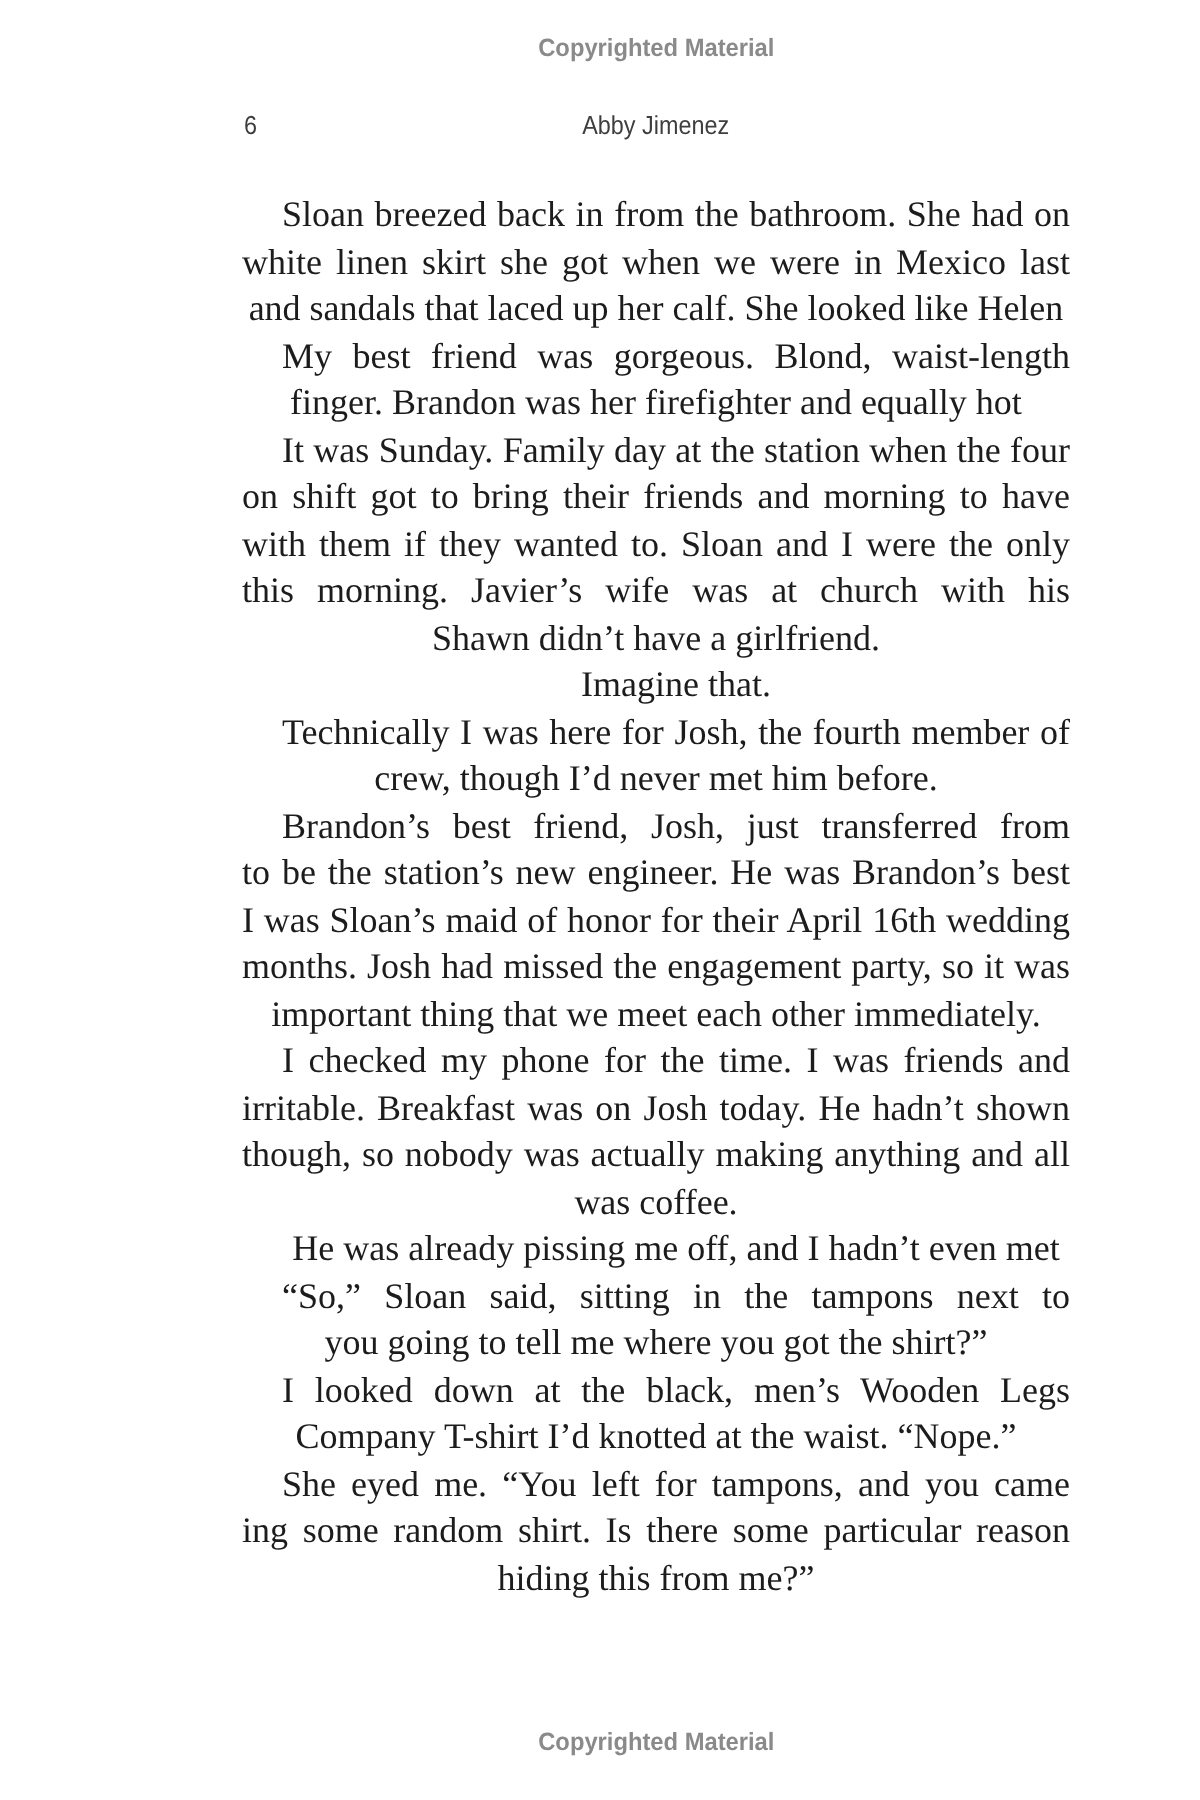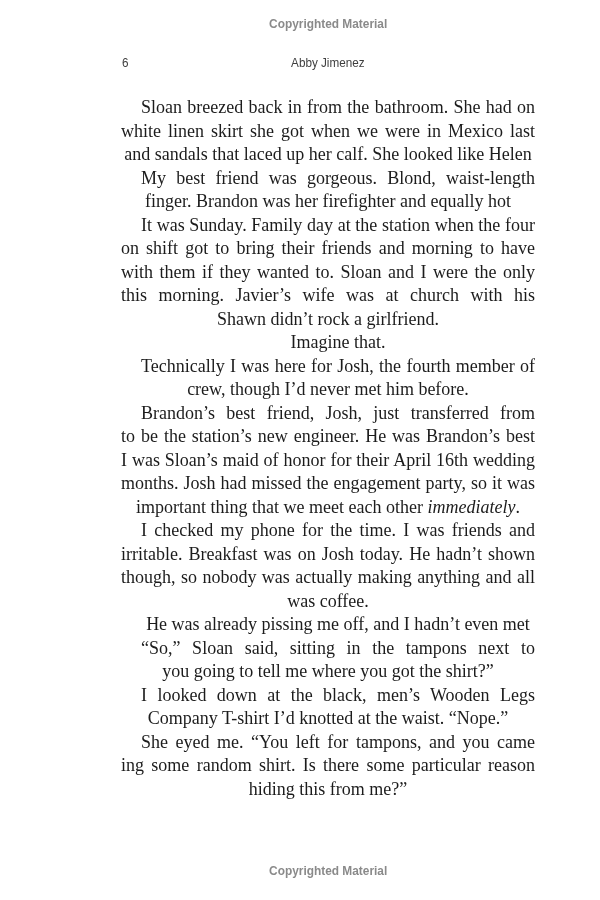--- a/index.html
+++ b/index.html
@@ -80,21 +80,20 @@
     white-space: normal;
   }
   .line.just {
     text-align: justify;
     text-align-last: justify;
   }
   .line.ind {
     text-indent: 20px;
   }
   .italic {
-    font-style: italic;
   }
 </style>
 </head>
 <body>
 
 <div class="page">
 
   <div class="notice top">
     <span>Copyrighted Material</span>
   </div>
@@ -114,21 +113,21 @@
       </div>
       <div>
         <div class="line just ind"><span>My best friend was gorgeous. Blond, waist-length hair, col-</span></div>
         <div class="line"><span>finger. Brandon was her firefighter and equally hot fiancé.</span></div>
       </div>
       <div>
         <div class="line just ind"><span>It was Sunday. Family day at the station when the four guys</span></div>
         <div class="line just"><span>on shift got to bring their friends and morning to have breakfast</span></div>
         <div class="line just"><span>with them if they wanted to. Sloan and I were the only takers</span></div>
         <div class="line just"><span>this morning. Javier’s wife was at church with his daughters, and</span></div>
-        <div class="line"><span>Shawn didn’t rock a girlfriend.</span></div>
+        <div class="line"><span>Shawn didn’t have a girlfriend.</span></div>
       </div>
       <div>
         <div class="line ind"><span>Imagine that.</span></div>
       </div>
       <div>
         <div class="line just ind"><span>Technically I was here for Josh, the fourth member of the</span></div>
         <div class="line"><span>crew, though I’d never met him before.</span></div>
       </div>
       <div>
         <div class="line just ind"><span>Brandon’s best friend, Josh, just transferred from South Dakota</span></div>

